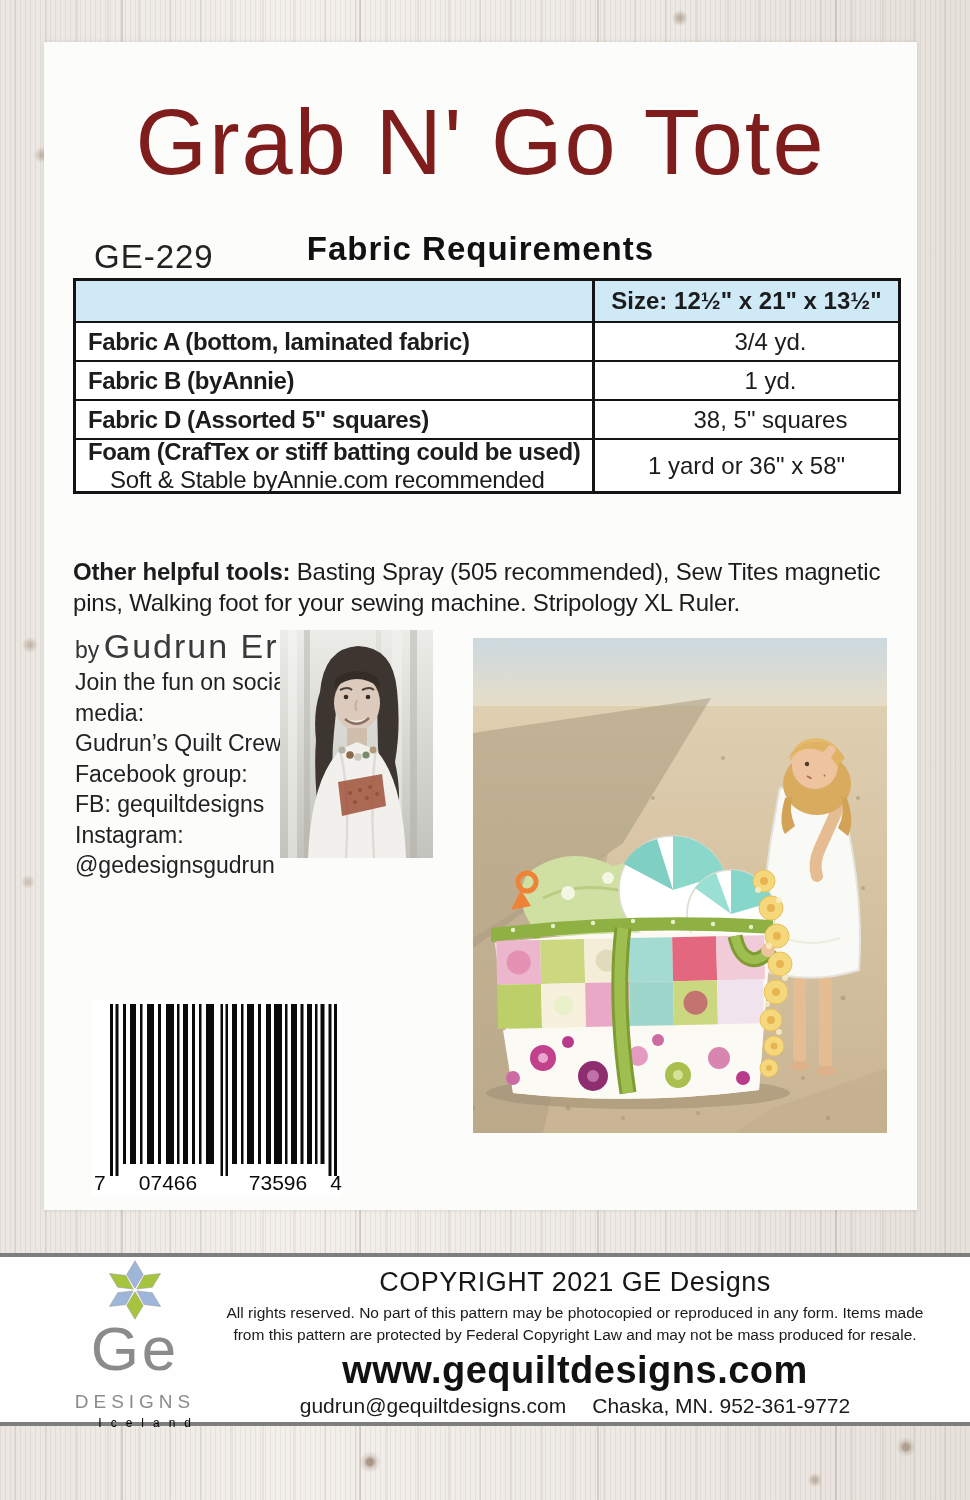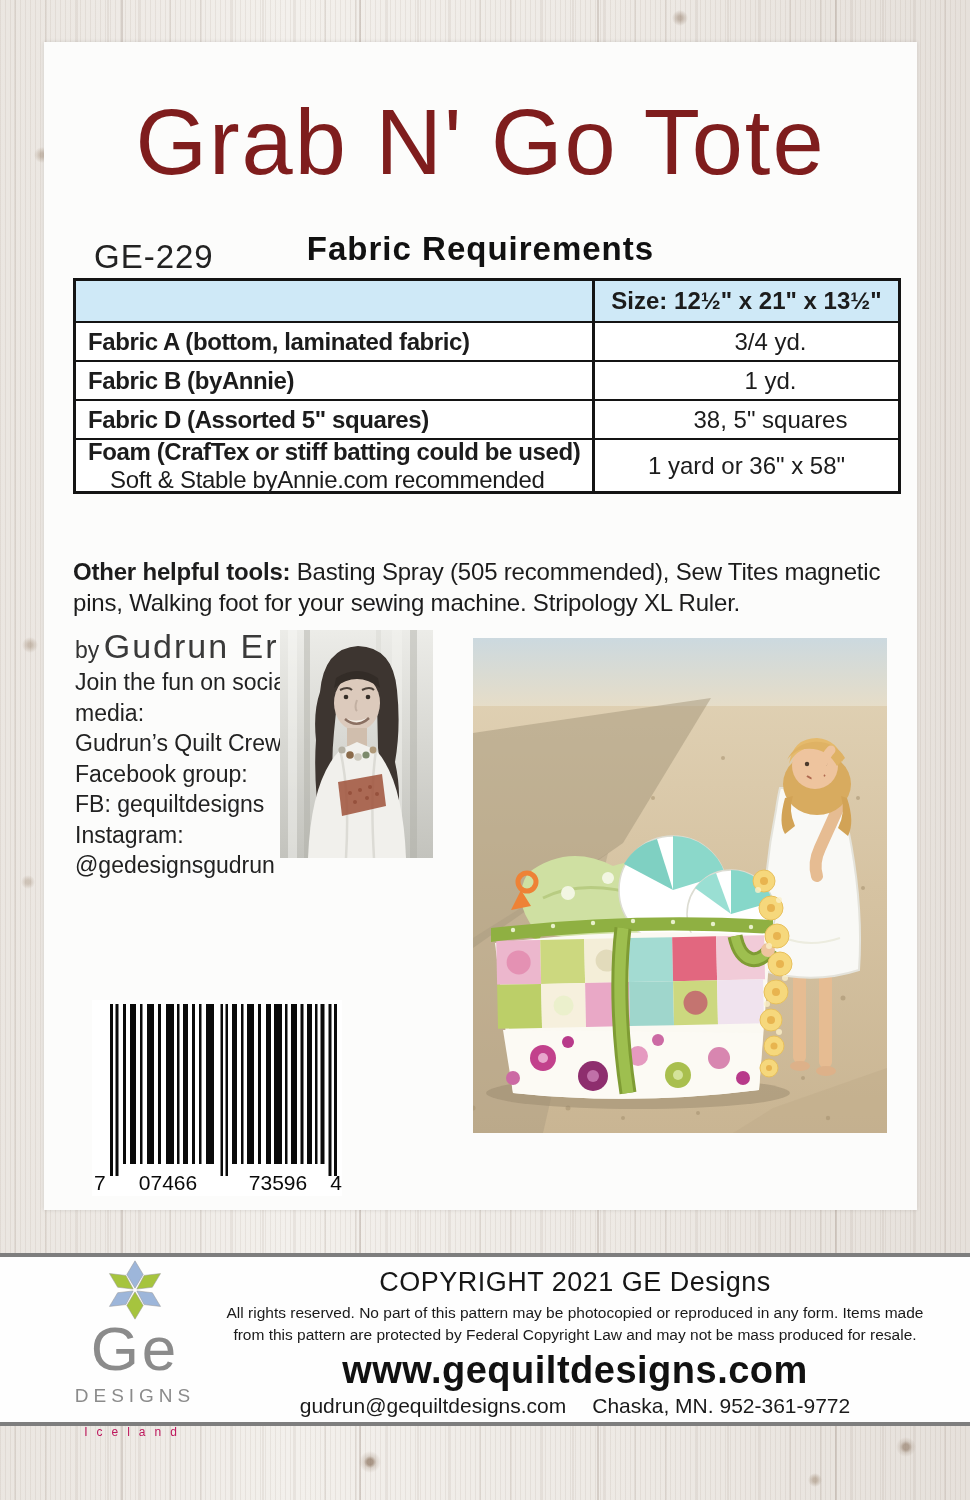--- a/index.html
+++ b/index.html
@@ -58,22 +58,22 @@
   
   .barcode{position:absolute;left:48px;top:958px;width:250px;height:196px;background:#fff;}
   
   .panel-footer{
     position:absolute;left:0;top:1253px;width:970px;height:165px;background:#fefefe;
     border-top:4px solid #7e7e7e;border-bottom:4px solid #7e7e7e;box-sizing:content-box;
   }
   .logo{position:absolute;left:70px;top:2px;width:130px;text-align:center;}
   .logo-star{display:block;margin:0 auto;}
   .logo-ge{font-size:62px;font-weight:300;letter-spacing:3px;color:#8b8b8b;line-height:56px;}
-  .logo-designs{font-size:19px;letter-spacing:5px;color:#8b8b8b;margin-top:8px;}
-  .logo-iceland{font-size:12px;letter-spacing:9px;color:#be185d;margin-top:18px;}
+  .logo-designs{font-size:19px;letter-spacing:5px;color:#8b8b8b;margin-top:14px;}
+  .logo-iceland{font-size:12px;letter-spacing:9px;color:#000000;margin-top:3px;text-align:right;}
   .footer-text{position:absolute;left:190px;top:10px;width:770px;text-align:center;}
   .f-copy{font-size:27px;color:#161616;letter-spacing:.5px;}
   .f-rights{font-size:15.5px;line-height:22px;margin-top:4px;color:#1a1a1a;}
   .f-site{font-size:38px;font-weight:bold;letter-spacing:.5px;margin-top:3px;color:#111;}
   .f-contact{font-size:21px;margin-top:2px;color:#1a1a1a;}
   .f-contact .gap{display:inline-block;width:26px;}
 </style>
 </head>
 <body>
 

